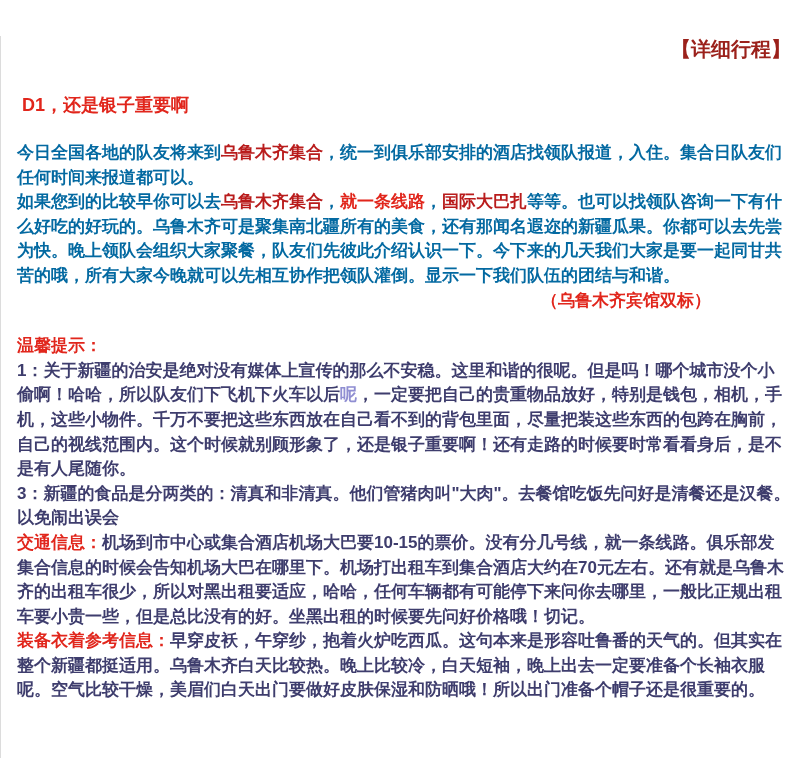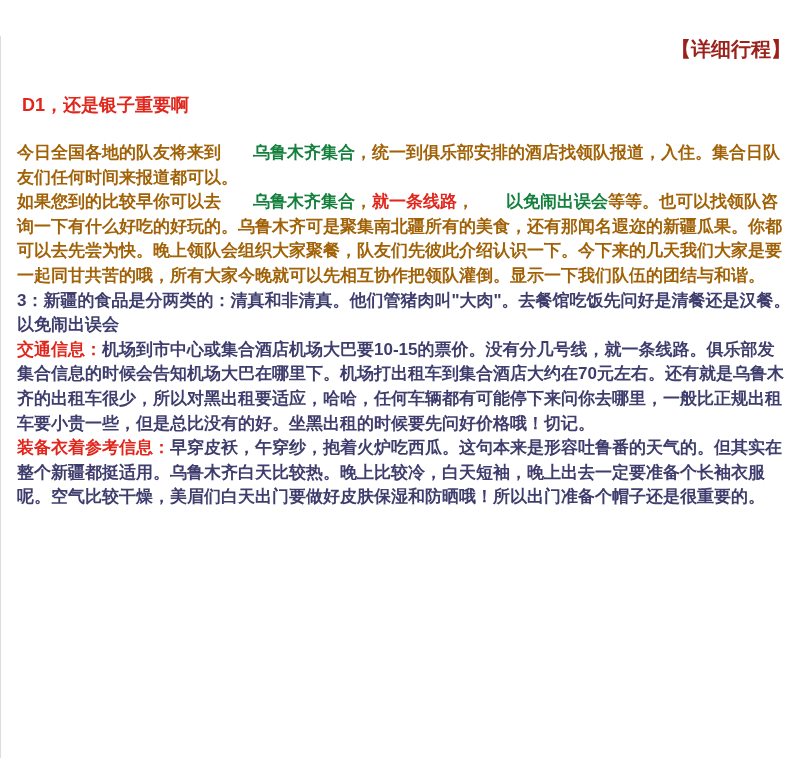--- a/index.html
+++ b/index.html
@@ -25,23 +25,23 @@
     text-align: right;
   }
   .day-heading {
     font-size: 18px;
     color: #e1261c;
     margin: 30px 0 0 5px;
   }
   .body-text { font-size: 17px; line-height: 24.6px; }
   .intro { margin-top: 24px; }
   p { margin: 0; }
-  .maroon { color: #a16207; }
+  .maroon { color: #0369a1; }
   .navy   { color: #3e3d6d; }
-  .blue   { color: #15803d; padding-left: 32px; }
+  .blue   { color: #b91c1c; }
   .red    { color: #e1261c; }
   .light-ni { color: #8f8ed2; }
   .hotel-note {
     text-align: right;
     padding-right: 80px;
     color: #e1261c;
   }
   .tips-header { margin-top: 21px; color: #e1261c; }
   .inline-label { color: #e1261c; }
 </style>
@@ -49,24 +49,27 @@
 <body>
 
 <div class="page">
 
   <div class="doc-title">【详细行程】</div>
 
   <div class="day-heading">D1，还是银子重要啊</div>
 
   <div class="intro body-text">
     <p><span class="maroon">今日全国各地的队友将来到</span><span class="blue">乌鲁木齐集合</span><span class="maroon">，统一到俱乐部安排的酒店找领队报道，入住。集合日队友们任何时间来报道都可以。</span></p>
-    <p><span class="maroon">如果您到的比较早你可以去</span><span class="blue">乌鲁木齐集合</span><span class="maroon">，</span><span class="red">就一条线路</span><span class="maroon">，</span><span class="blue">以免闹出误会</span><span class="maroon">等等。也可以找领队咨询一下有什么好吃的好玩的。乌鲁木齐可是聚集南北疆所有的美食，还有那闻名遐迩的新疆瓜果。你都可以去先尝为快。晚上领队会组织大家聚餐，队友们先彼此介绍认识一下。今下来的几天我们大家是要一起同甘共苦的哦，所有大家今晚就可以先相互协作把领队灌倒。显示一下我们队伍的团结与和谐。</span></p>
+    <p><span class="maroon">如果您到的比较早你可以去</span><span class="blue">乌鲁木齐集合</span><span class="maroon">，</span><span class="red">就一条线路</span><span class="maroon">，</span><span class="blue">国际大巴扎</span><span class="maroon">等等。也可以找领队咨询一下有什么好吃的好玩的。乌鲁木齐可是聚集南北疆所有的美食，还有那闻名遐迩的新疆瓜果。你都可以去先尝为快。晚上领队会组织大家聚餐，队友们先彼此介绍认识一下。今下来的几天我们大家是要一起同甘共苦的哦，所有大家今晚就可以先相互协作把领队灌倒。显示一下我们队伍的团结与和谐。</span></p>
+    <p class="hotel-note">（乌鲁木齐宾馆双标）</p>
   </div>
 
   <div class="body-text">
+    <p class="tips-header">温馨提示：</p>
+    <p class="navy"><span>1：关于新疆的治安是绝对没有媒体上宣传的那么不安稳。这里和谐的很呢。但是吗！哪个城市没个小偷啊！哈哈，所以队友们下飞机下火车以后</span><span class="light-ni">呢</span><span>，一定要把自己的贵重物品放好，特别是钱包，相机，手机，这些小物件。千万不要把这些东西放在自己看不到的背包里面，尽量把装这些东西的包跨在胸前，自己的视线范围内。这个时候就别顾形象了，还是银子重要啊！还有走路的时候要时常看看身后，是不是有人尾随你。</span></p>
     <p class="navy">3：新疆的食品是分两类的：清真和非清真。他们管猪肉叫"大肉"。去餐馆吃饭先问好是清餐还是汉餐。以免闹出误会</p>
   </div>
 
   <div class="body-text">
     <p><span class="inline-label">交通信息：</span><span class="navy">机场到市中心或集合酒店机场大巴要10-15的票价。没有分几号线，就一条线路。俱乐部发集合信息的时候会告知机场大巴在哪里下。机场打出租车到集合酒店大约在70元左右。还有就是乌鲁木齐的出租车很少，所以对黑出租要适应，哈哈，任何车辆都有可能停下来问你去哪里，一般比正规出租车要小贵一些，但是总比没有的好。坐黑出租的时候要先问好价格哦！切记。</span></p>
   </div>
 
   <div class="body-text">
     <p><span class="inline-label">装备衣着参考信息：</span><span class="navy">早穿皮袄，午穿纱，抱着火炉吃西瓜。这句本来是形容吐鲁番的天气的。但其实在整个新疆都挺适用。乌鲁木齐白天比较热。晚上比较冷，白天短袖，晚上出去一定要准备个长袖衣服呢。空气比较干燥，美眉们白天出门要做好皮肤保湿和防晒哦！所以出门准备个帽子还是很重要的。</span></p>
   </div>

